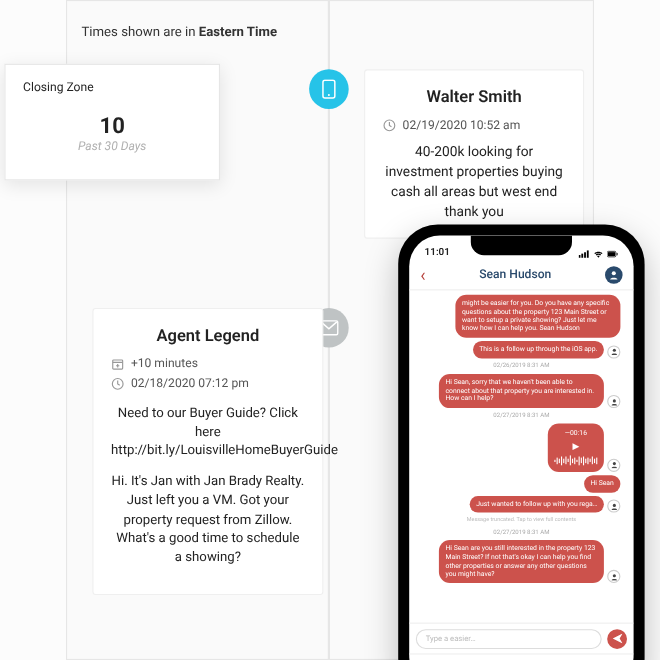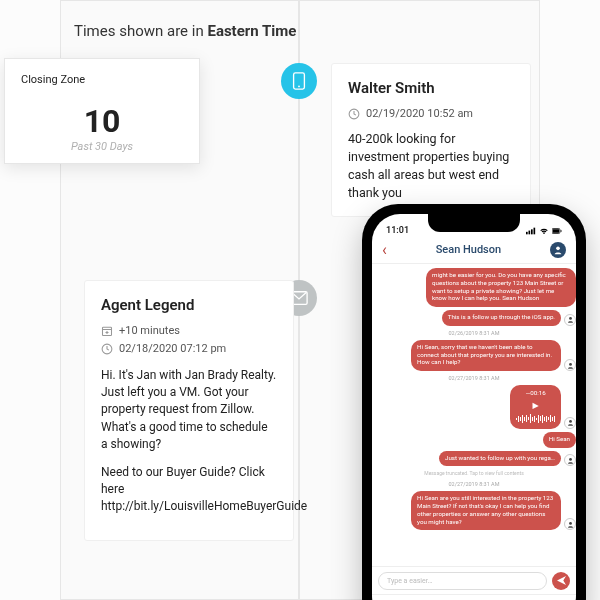--- a/index.html
+++ b/index.html
@@ -19,52 +19,53 @@
     border: 1px solid #e6e6e6;
     background: #fafafa;
   }
   .center-line {
     position: absolute;
     left: 298px; top: 0; bottom: 0; width: 2px;
     background: #e6e6e6;
   }
   .timezone-note {
     position: absolute; left: 74px; top: 22px;
-    font-size: 15px; color: #333;
+    font-size: 12px; color: #333;
   }
   .timezone-note b { font-weight: 700; }
   .closing-card {
     position: absolute;
     left: 4px; top: 58px; width: 196px; height: 106px;
     background: #fff;
     border: 1px solid #e6e6e6;
     box-shadow: 0 4px 16px rgba(0,0,0,0.1);
     padding: 14px 16px;
   }
   .closing-title { font-size: 11px; font-weight: 400; }
-  .closing-value { font-size: 32px; font-weight: 700; text-align: center; margin-top: 16px; }
+  .closing-value { font-size: 20px; font-weight: 700; text-align: center; margin-top: 16px; }
   .closing-sub { font-size: 11px; color: #b0b0b0; text-align: center; font-style: italic; }
   .node-icon {
     position: absolute;
     width: 36px; height: 36px; border-radius: 50%;
     display: flex; align-items: center; justify-content: center;
     left: 281px;
   }
   .node-mobile { top: 63px; background: #26c3e8; }
   .node-mobile svg { width: 14px; height: 18px; }
   .node-mail { top: 280px; background: #bfc3c4; }
   .node-mail svg { width: 18px; height: 18px; }
   .card {
     position: absolute;
     background: #fff;
     border: 1px solid #efefef;
     border-radius: 3px;
     padding: 14px 16px;
     font-size: 12px;
     line-height: 1.45;
+    text-align: center;
   }
   .card-title { font-size: 15px; font-weight: 600; margin-bottom: 6px; }
   .meta-row { display: flex; align-items: center; gap: 6px; font-size: 11px; color: #555; margin-bottom: 2px; }
   .meta-row svg { width: 12px; height: 12px; flex: none; opacity: .6; }
   .walter-card { left: 331px; top: 63px; width: 200px; }
   .walter-body { margin-top: 8px; font-size: 12.5px; }
   .legend-card { left: 84px; top: 280px; width: 210px; }
   .legend-body { margin-top: 10px; font-size: 12px; }
   .legend-body p { margin-bottom: 10px; }
 
@@ -104,21 +105,21 @@
     padding: 0 10px;
   }
   .app-header .back { color: #b63f3a; font-size: 16px; line-height: 1; }
   .app-header .title { font-size: 11px; color: #2a4a6c; font-weight: 500; }
   .app-header .avatar {
     width: 16px; height: 16px; border-radius: 50%;
     background: #2a4a6c; display: flex; align-items: center; justify-content: center;
   }
   .app-header .avatar svg { width: 10px; height: 10px; }
   .chat-body {
-    flex: 1; padding: 4px 0; overflow: hidden;
+    flex: 1; padding: 4px 12px; overflow: hidden;
     display: flex; flex-direction: column; gap: 3px;
     font-size: 6.2px;
   }
   .bubble {
     background: #cc524c; color: #fff;
     border-radius: 10px;
     padding: 4px 6px;
     max-width: 150px;
     align-self: flex-end;
     line-height: 1.25;
@@ -212,22 +213,22 @@
     <span>+10 minutes</span>
   </div>
   <div class="meta-row">
     <svg viewBox="0 0 16 16" fill="none" stroke="#555" stroke-width="1.4">
         <circle cx="8" cy="8" r="6.5"></circle>
         <path d="M8 4 L8 8 L10.5 9.5"></path>
       </svg>
     <span>02/18/2020 07:12 pm</span>
   </div>
   <div class="legend-body">
+    <p>Need to our Buyer Guide? Click here http://bit.ly/LouisvilleHomeBuyerGuide</p>
     <p>Hi. It's Jan with Jan Brady Realty. Just left you a VM. Got your property request from Zillow. What's a good time to schedule a showing?</p>
-    <p>Need to our Buyer Guide? Click here http://bit.ly/LouisvilleHomeBuyerGuide</p>
   </div>
 </div>
 
 <div class="phone">
   <div class="screen">
     <div class="notch"></div>
 
     <div class="statusbar">
       <span>11:01</span>
       <div class="right">

